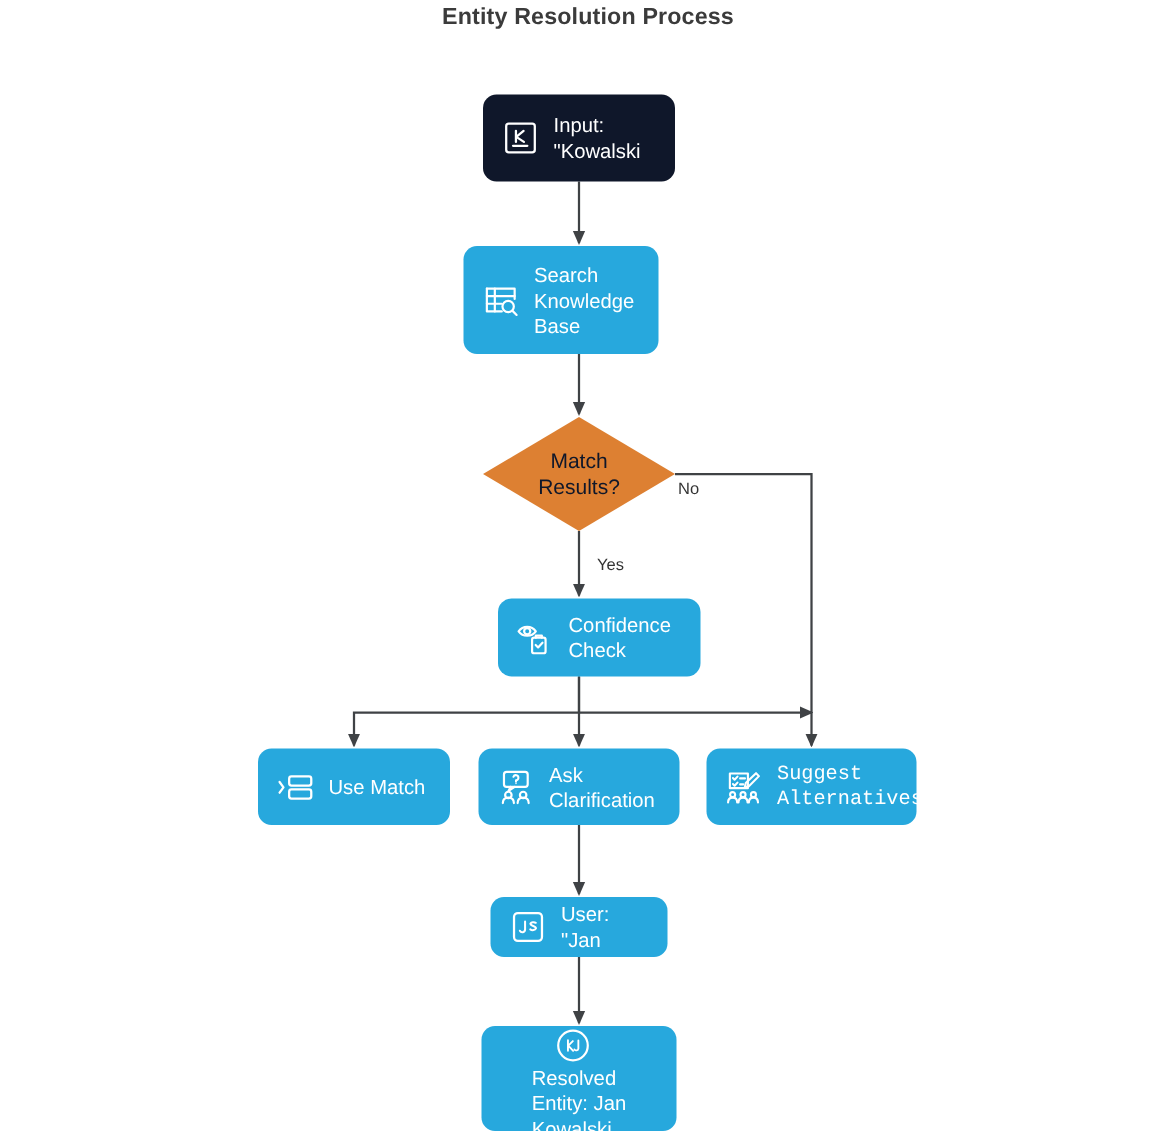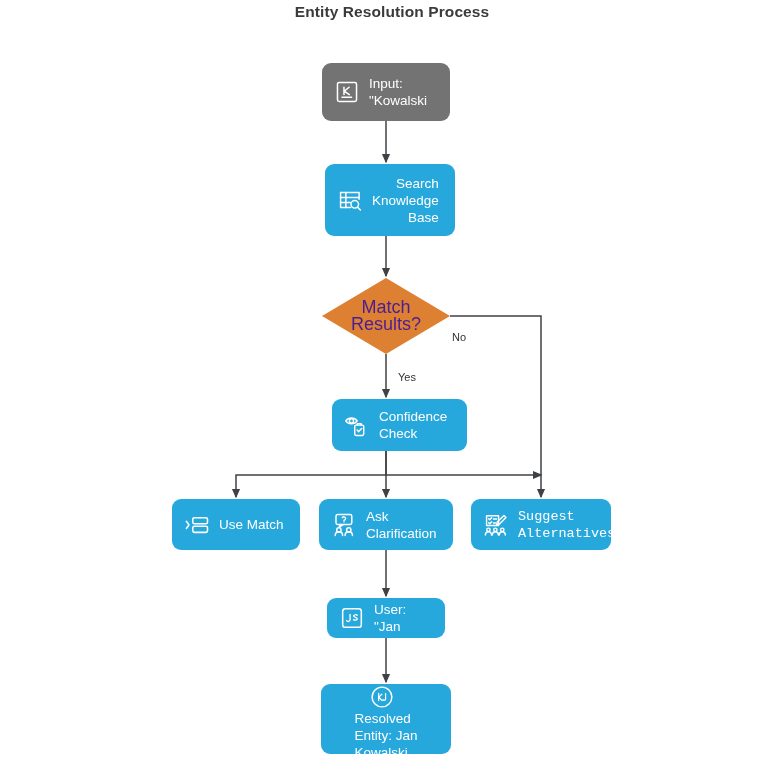--- a/index.html
+++ b/index.html
@@ -55,37 +55,37 @@
     height: 26px;
     margin-right: 9px;
     display: block;
   }
   .node .lbl {
     font-size: 13.5px;
     line-height: 17px;
     white-space: pre-line;
     color: #ffffff;
   }
-  .n-gray { background: #737373; }
+  .n-gray { background: #0f172a; }
   .n-blue { background: #27a8dd; }
 
   .diamond-wrap {
     position: absolute;
   }
   .diamond-wrap svg { display: block; }
   .diamond-label {
     position: absolute;
     inset: 0;
     display: flex;
     align-items: center;
     justify-content: center;
     text-align: center;
-    font-size: 18px;
+    font-size: 14px;
     line-height: 17px;
-    color: #4c1d95;
+    color: #0f172a;
     white-space: pre-line;
   }
   .edge-label {
     position: absolute;
     font-size: 11px;
     color: #333333;
     white-space: nowrap;
   }
 </style>
 </head>
@@ -117,33 +117,33 @@
 
       <path d="M 386,475 L 541,475" marker-end=""></path>
 
       <path d="M 386,550 L 386,596"></path>
 
       <path d="M 386,638 L 386,682"></path>
     </g>
   </svg>
 
   <div class="edge-label" style="left:398px; top:354px;margin-top:17px;">Yes</div>
-  <div class="edge-label" style="left:452px; top:331px;">No</div>
+  <div class="edge-label" style="left:452px; top:320px;">No</div>
 
   <div class="node n-gray" style="left:322px; top:63px; width:128px; height:58px;">
     <svg class="ico" viewBox="0 0 24 24" fill="none" stroke="#ffffff" stroke-width="1.4" stroke-linecap="round" stroke-linejoin="round">
       <rect x="3.2" y="3.2" width="17.6" height="17.6" rx="1.6"></rect>
       <path d="M9.2 7.6 L9.2 14.4 M13.9 7.6 L9.4 11.3 L14.1 14.4"></path>
       <path d="M7.4 16.8 L16.2 16.8"></path>
     </svg>
     <div class="lbl">Input:
 "Kowalski</div>
   </div>
 
-  <div class="node n-blue" style="left:325px; top:164px; width:130px; height:72px;text-align:right;">
+  <div class="node n-blue" style="left:309px; top:164px; width:130px; height:72px;">
     <svg class="ico" viewBox="0 0 24 24" fill="none" stroke="#ffffff" stroke-width="1.35" stroke-linecap="round" stroke-linejoin="round">
       <path d="M3.3 5 L3.3 19 L12.5 19"></path>
       <path d="M3.3 5 L20.4 5 L20.4 11.4"></path>
       <path d="M3.3 9.6 L20.4 9.6 M3.3 14.3 L12.4 14.3"></path>
       <path d="M8.2 5 L8.2 19"></path>
       <circle cx="16.4" cy="16" r="3.5"></circle>
       <path d="M19.1 18.7 L21.6 21.2"></path>
     </svg>
     <div class="lbl">Search
 Knowledge

